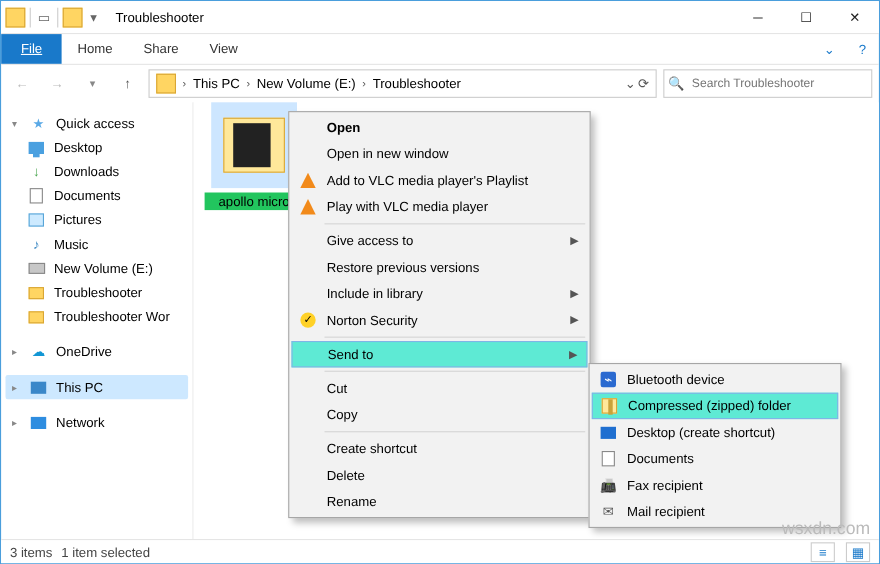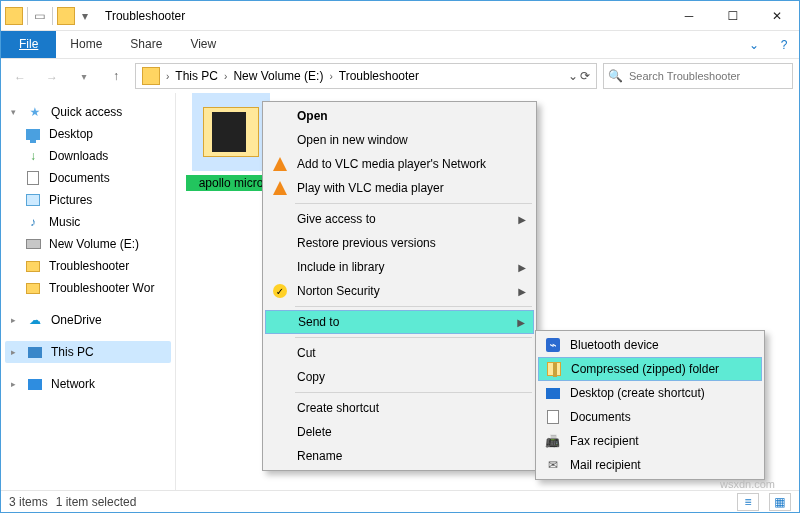--- a/index.html
+++ b/index.html
@@ -57,21 +57,21 @@
 .menu .row.hover { background:#5eead4; border:1px solid #7fb5e6; height:24px;}
 .menu .row .mic { position:absolute; left:6px; width:18px; height:18px; display:inline-flex; align-items:center; justify-content:center;}
 .menu .row .arr { position:absolute; right:8px; color:#555; font-size:10px;}
 .menu hr { border:none; border-top:1px solid #d4d4d4; margin:3px 2px 3px 30px;}
 .m1 { left:261px; top:100px; width:275px;}
 .m2 { left:534px; top:329px; width:230px;}
 
 
 .status { position:absolute; left:0; right:0; bottom:0; height:22px; border-top:1px solid #e5e5e5; display:flex; align-items:center; padding:0 8px; gap:8px; color:#444; background:#fff;}
 .status .grow{flex:1;}
-.watermark{ position:absolute; right:24px; bottom:22px; font-size:11px; color:#bbb;}
+.watermark{ position:absolute; right:8px; bottom:22px; font-size:16px; color:#bbb;}
 .view-ic{ width:22px; height:18px; border:1px solid #ccc; margin-left:2px; display:inline-flex; align-items:center; justify-content:center; color:#1979ca;}
 
 
 .i-star{ color:#5aa9e6;}
 .i-desktop{ width:14px;height:11px;background:#4aa0e0;display:inline-block;position:relative;}
 .i-desktop:after{content:"";position:absolute;left:4px;bottom:-3px;width:6px;height:3px;background:#4aa0e0;}
 .i-dl{ color:#46a44b; font-weight:bold;}
 .i-doc{ width:12px;height:14px;border:1px solid #888;background:#fff;display:inline-block;}
 .i-pic{ width:14px;height:12px;border:1px solid #58a5d8;background:#cdeaff;display:inline-block;}
 .i-music{ color:#3b88c3;}
@@ -238,21 +238,21 @@
   <div class="row">
       <b><span>Open</span></b>
     </div>
   <div class="row">
       <span>Open in new window</span>
     </div>
   <div class="row">
       <span class="mic">
         <span class="i-vlc"></span>
       </span>
-      <span>Add to VLC media player's Network</span>
+      <span>Add to VLC media player's Playlist</span>
     </div>
   <div class="row">
       <span class="mic">
         <span class="i-vlc"></span>
       </span>
       <span>Play with VLC media player</span>
     </div>
   <hr>
   <div class="row">
       <span>Give access to</span>

